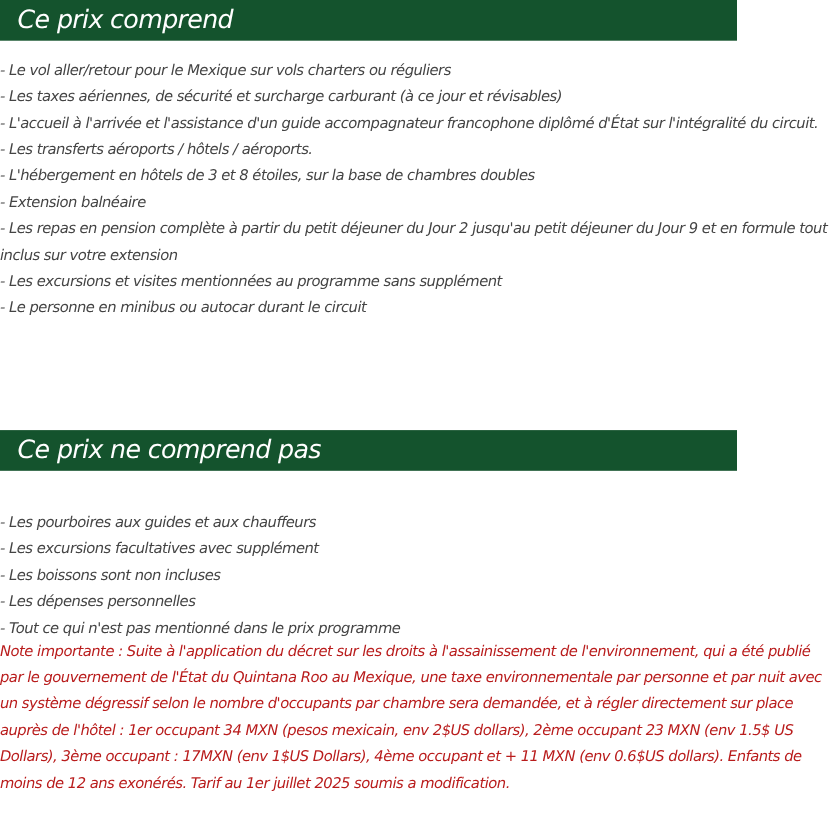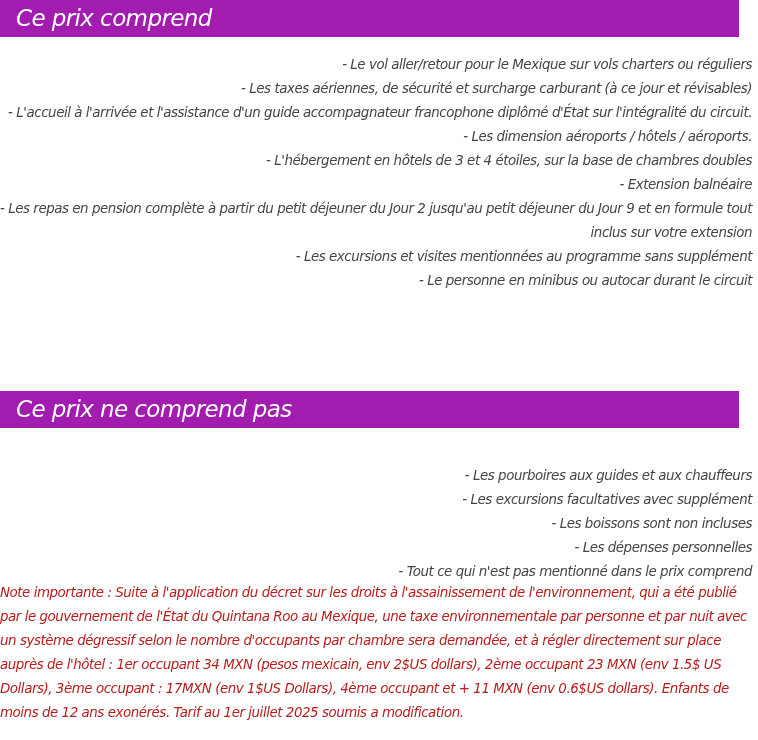--- a/index.html
+++ b/index.html
@@ -1,59 +1,59 @@
 <!DOCTYPE html>
 <html><head>
 <meta charset="utf-8">
 <style>
   html, body { margin: 0; padding: 0; background: #ffffff; }
   body { width: 758px; height: 740px; overflow: hidden; position: relative;
          font-family: "DejaVu Sans", sans-serif; color: #444444; }
   .section-header {
-    position: absolute; left: 0; width: 739px; height: 37px;
-    background: #a21caf; color: #ffffff;
+    position: absolute; left: 0; width: 670px; height: 37px;
+    background: #14532d; color: #ffffff;
     font-family: "DejaVu Sans", sans-serif; font-style: italic;
     font-size: 23px; line-height: 37px; padding-left: 16px; box-sizing: border-box;
     letter-spacing: -0.6px;
   }
   #hdr1 { top: 0; }
   #hdr2 { top: 391px; }
   .list { position: absolute; left: 0; width: 758px; margin: 0; padding: 0; list-style: none; }
   .list li {
     font-style: italic; font-size: 13.4px; line-height: 24px; color: #444444;
-    letter-spacing: -0.45px; white-space: normal; padding-right: 6px; text-align: right;
+    letter-spacing: -0.45px; white-space: normal; padding-right: 6px;
   }
   #list1 { top: 53px; }
   #list2 { top: 464px; }
   .note {
     position: absolute; left: 0; top: 581px; width: 756px; margin: 0;
     font-style: italic; font-size: 13.4px; line-height: 24px; color: #b91c1c;
     letter-spacing: -0.45px;
   }
 </style>
 </head>
 <body>
 
 <div id="hdr1" class="section-header">Ce prix comprend</div>
 
 <ul id="list1" class="list">
   <li>- Le vol aller/retour pour le Mexique sur vols charters ou réguliers</li>
   <li>- Les taxes aériennes, de sécurité et surcharge carburant (à ce jour et révisables)</li>
   <li>- L'accueil à l'arrivée et l'assistance d'un guide accompagnateur francophone diplômé d'État sur l'intégralité du circuit.</li>
-  <li>- Les dimension aéroports / hôtels / aéroports.</li>
-  <li>- L'hébergement en hôtels de 3 et 4 étoiles, sur la base de chambres doubles</li>
+  <li>- Les transferts aéroports / hôtels / aéroports.</li>
+  <li>- L'hébergement en hôtels de 3 et 8 étoiles, sur la base de chambres doubles</li>
   <li>- Extension balnéaire</li>
   <li>- Les repas en pension complète à partir du petit déjeuner du Jour 2 jusqu'au petit déjeuner du Jour 9 et en formule tout inclus sur votre extension</li>
   <li>- Les excursions et visites mentionnées au programme sans supplément</li>
   <li>- Le personne en minibus ou autocar durant le circuit</li>
 </ul>
 
 <div id="hdr2" class="section-header">Ce prix ne comprend pas</div>
 
 <ul id="list2" class="list">
   <li>- Les pourboires aux guides et aux chauffeurs</li>
   <li>- Les excursions facultatives avec supplément</li>
   <li>- Les boissons sont non incluses</li>
   <li>- Les dépenses personnelles</li>
-  <li>- Tout ce qui n'est pas mentionné dans le prix comprend</li>
+  <li>- Tout ce qui n'est pas mentionné dans le prix programme</li>
 </ul>
 
 <p class="note">Note importante : Suite à l'application du décret sur les droits à l'assainissement de l'environnement, qui a été publié par le gouvernement de l'État du Quintana Roo au Mexique, une taxe environnementale par personne et par nuit avec un système dégressif selon le nombre d'occupants par chambre sera demandée, et à régler directement sur place auprès de l'hôtel : 1er occupant 34 MXN (pesos mexicain, env 2$US dollars), 2ème occupant 23 MXN (env 1.5$ US Dollars), 3ème occupant : 17MXN (env 1$US Dollars), 4ème occupant et + 11 MXN (env 0.6$US dollars). Enfants de moins de 12 ans exonérés. Tarif au 1er juillet 2025 soumis a modification.</p>
 
 </body></html>

